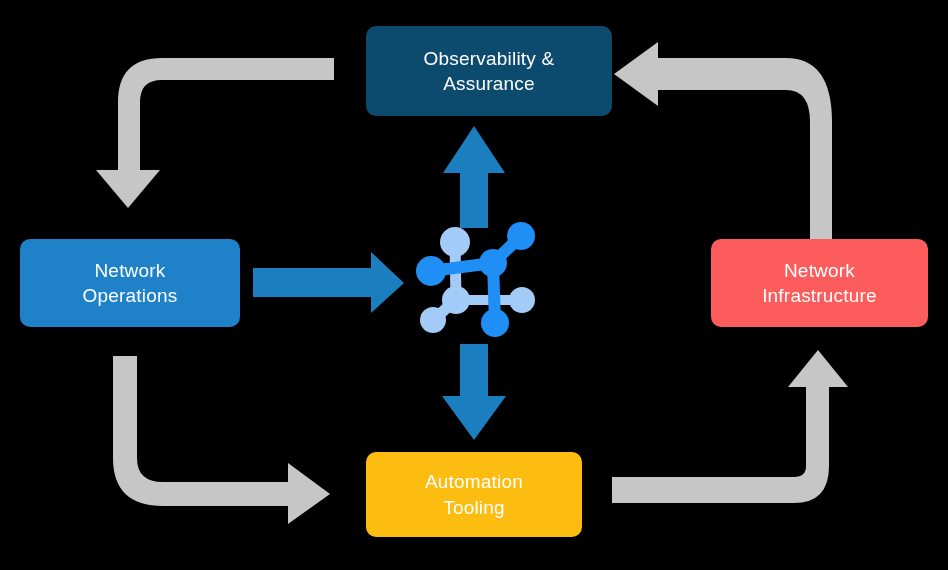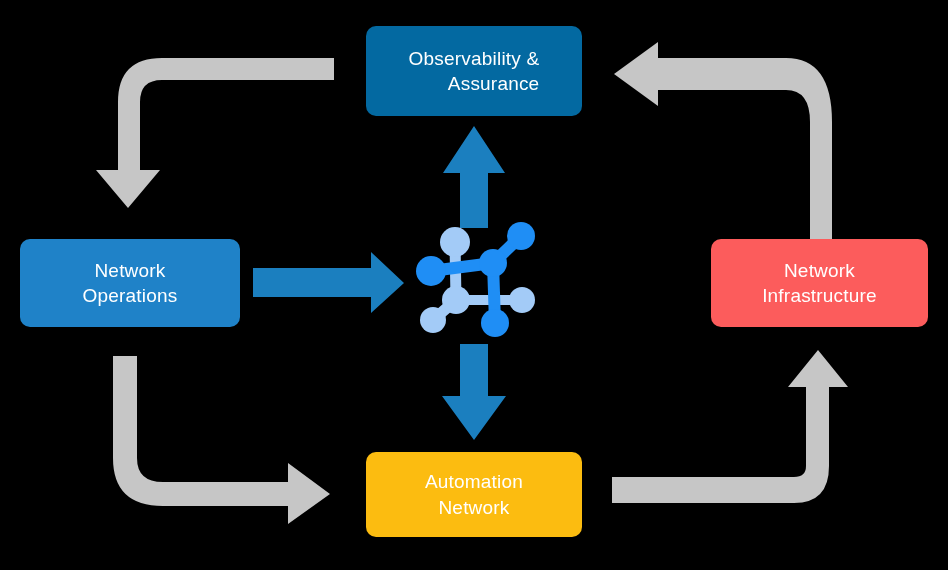--- a/index.html
+++ b/index.html
@@ -102,25 +102,25 @@
       <circle cx="433" cy="320" r="13" fill="#a3cbf7"></circle>
       <circle cx="522" cy="300" r="13" fill="#a3cbf7"></circle>
 
       <circle cx="431" cy="271" r="15" fill="#1f8ef5"></circle>
       <circle cx="493" cy="263" r="14" fill="#1f8ef5"></circle>
       <circle cx="521" cy="236" r="14" fill="#1f8ef5"></circle>
       <circle cx="495" cy="323" r="14" fill="#1f8ef5"></circle>
     </g>
   </svg>
 
-  <div class="box" style="left:366px;top:26px;width:216px;height:90px;background:#0369a1;text-align:right;">Observability &amp;
+  <div class="box" style="left:366px;top:26px;width:246px;height:90px;background:#0c4a6e;">Observability &amp;
 Assurance</div>
 
   <div class="box" style="left:20px;top:239px;width:220px;height:88px;background:#1f82c8;">Network
 Operations</div>
 
   <div class="box" style="left:711px;top:239px;width:217px;height:88px;background:#fc5c5c;">Network
 Infrastructure</div>
 
   <div class="box" style="left:366px;top:452px;width:216px;height:85px;background:#fcbc10;">Automation
-Network</div>
+Tooling</div>
 
 </div>
 
 </body></html>

